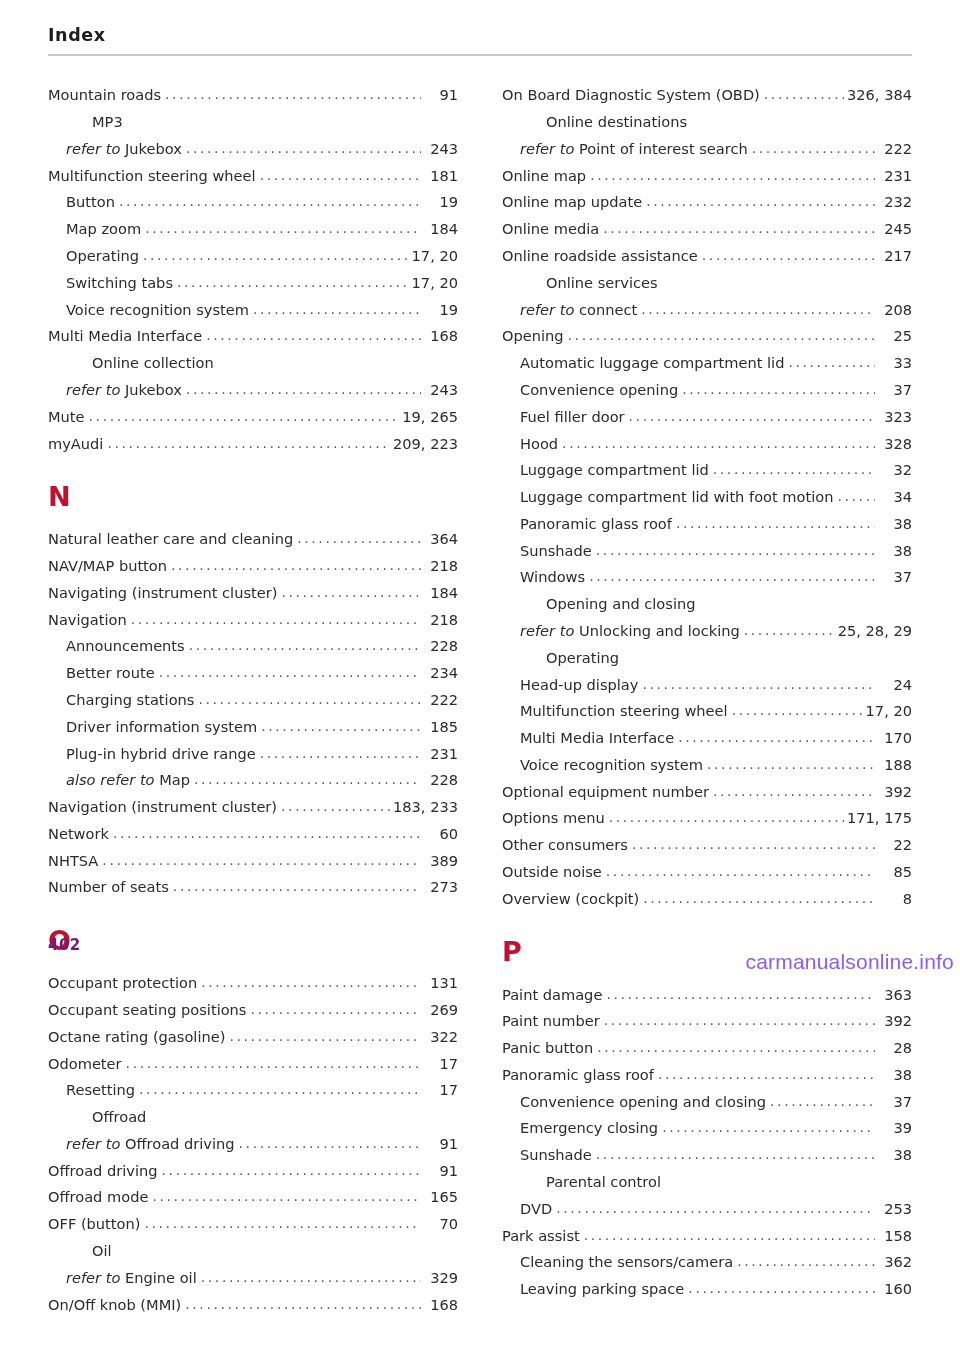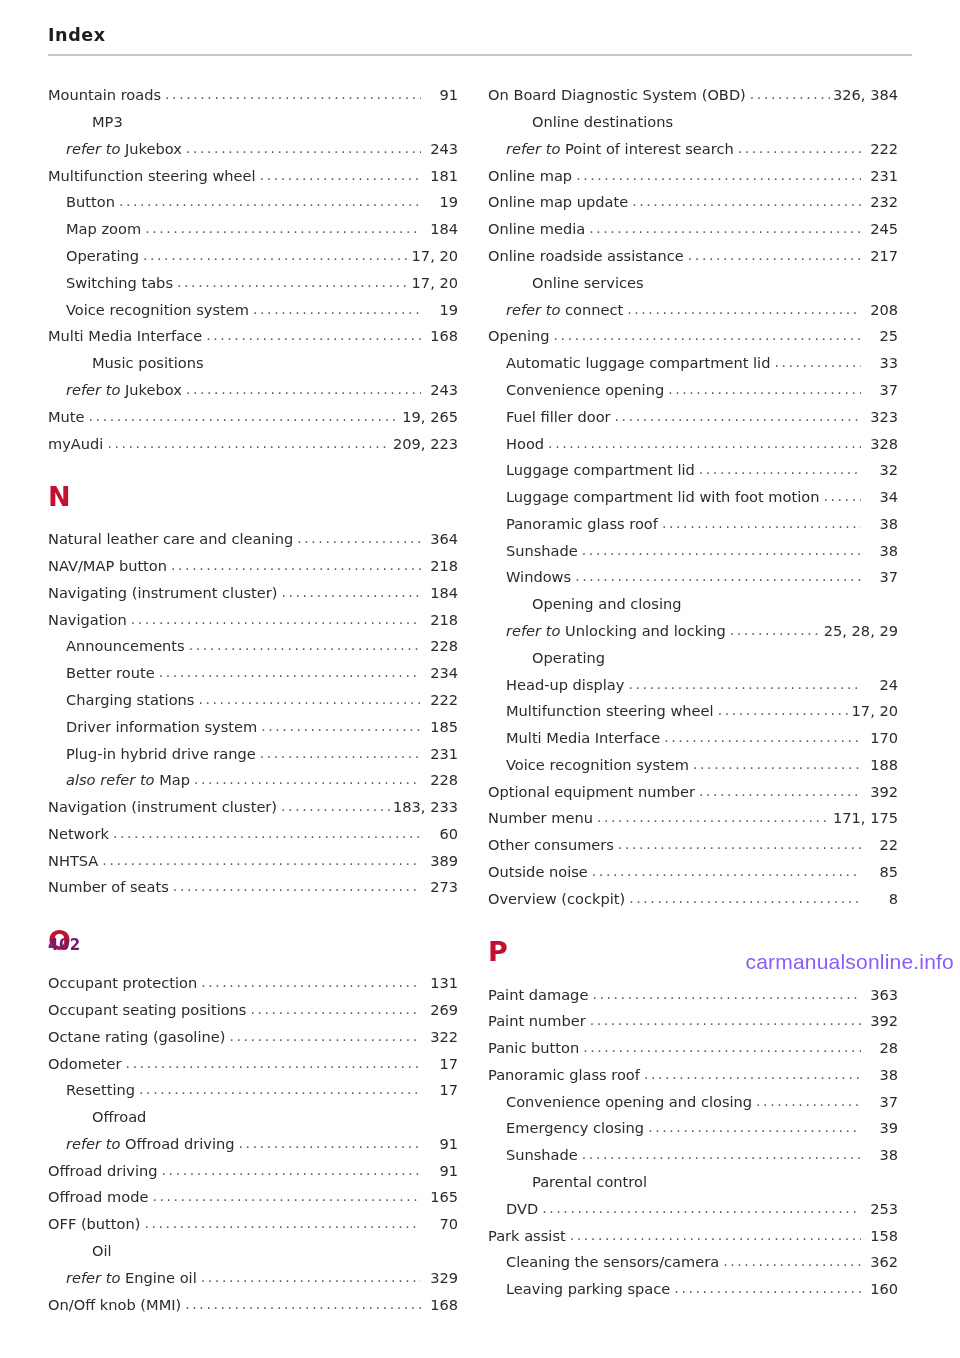--- a/index.html
+++ b/index.html
@@ -39,21 +39,21 @@
   .header-rule {
     height: 2px;
     background: #c9c9c9;
     width: 100%;
   }
 
   
   .columns {
     display: flex;
     flex-direction: row;
-    gap: 30px;
+    gap: 44px;
     margin-top: 26px;
   }
   .column {
     width: 410px;
     flex: 0 0 410px;
   }
 
   
   .section-letter {
     color: #c3102f;
@@ -174,21 +174,21 @@
           <span class="label">Voice recognition system</span>
           <span class="leader">................................................................................</span>
           <span class="pages">19</span>
         </div>
         <div class="entry lvl0">
           <span class="label">Multi Media Interface</span>
           <span class="leader">................................................................................</span>
           <span class="pages">168</span>
         </div>
         <div class="entry lvl0 noleader">
-          <span class="label">Music positions</span>
+          <span class="label">Online collection</span>
         </div>
         <div class="entry lvl1">
           <span class="label"><span class="italic">refer to </span>Jukebox</span>
           <span class="leader">................................................................................</span>
           <span class="pages">243</span>
         </div>
         <div class="entry lvl0">
           <span class="label">Mute</span>
           <span class="leader">................................................................................</span>
           <span class="pages">19, 265</span>
@@ -454,21 +454,21 @@
           <span class="label">Voice recognition system</span>
           <span class="leader">................................................................................</span>
           <span class="pages">188</span>
         </div>
         <div class="entry lvl0">
           <span class="label">Optional equipment number</span>
           <span class="leader">................................................................................</span>
           <span class="pages">392</span>
         </div>
         <div class="entry lvl0">
-          <span class="label">Number menu</span>
+          <span class="label">Options menu</span>
           <span class="leader">................................................................................</span>
           <span class="pages">171, 175</span>
         </div>
         <div class="entry lvl0">
           <span class="label">Other consumers</span>
           <span class="leader">................................................................................</span>
           <span class="pages">22</span>
         </div>
         <div class="entry lvl0">
           <span class="label">Outside noise</span>

